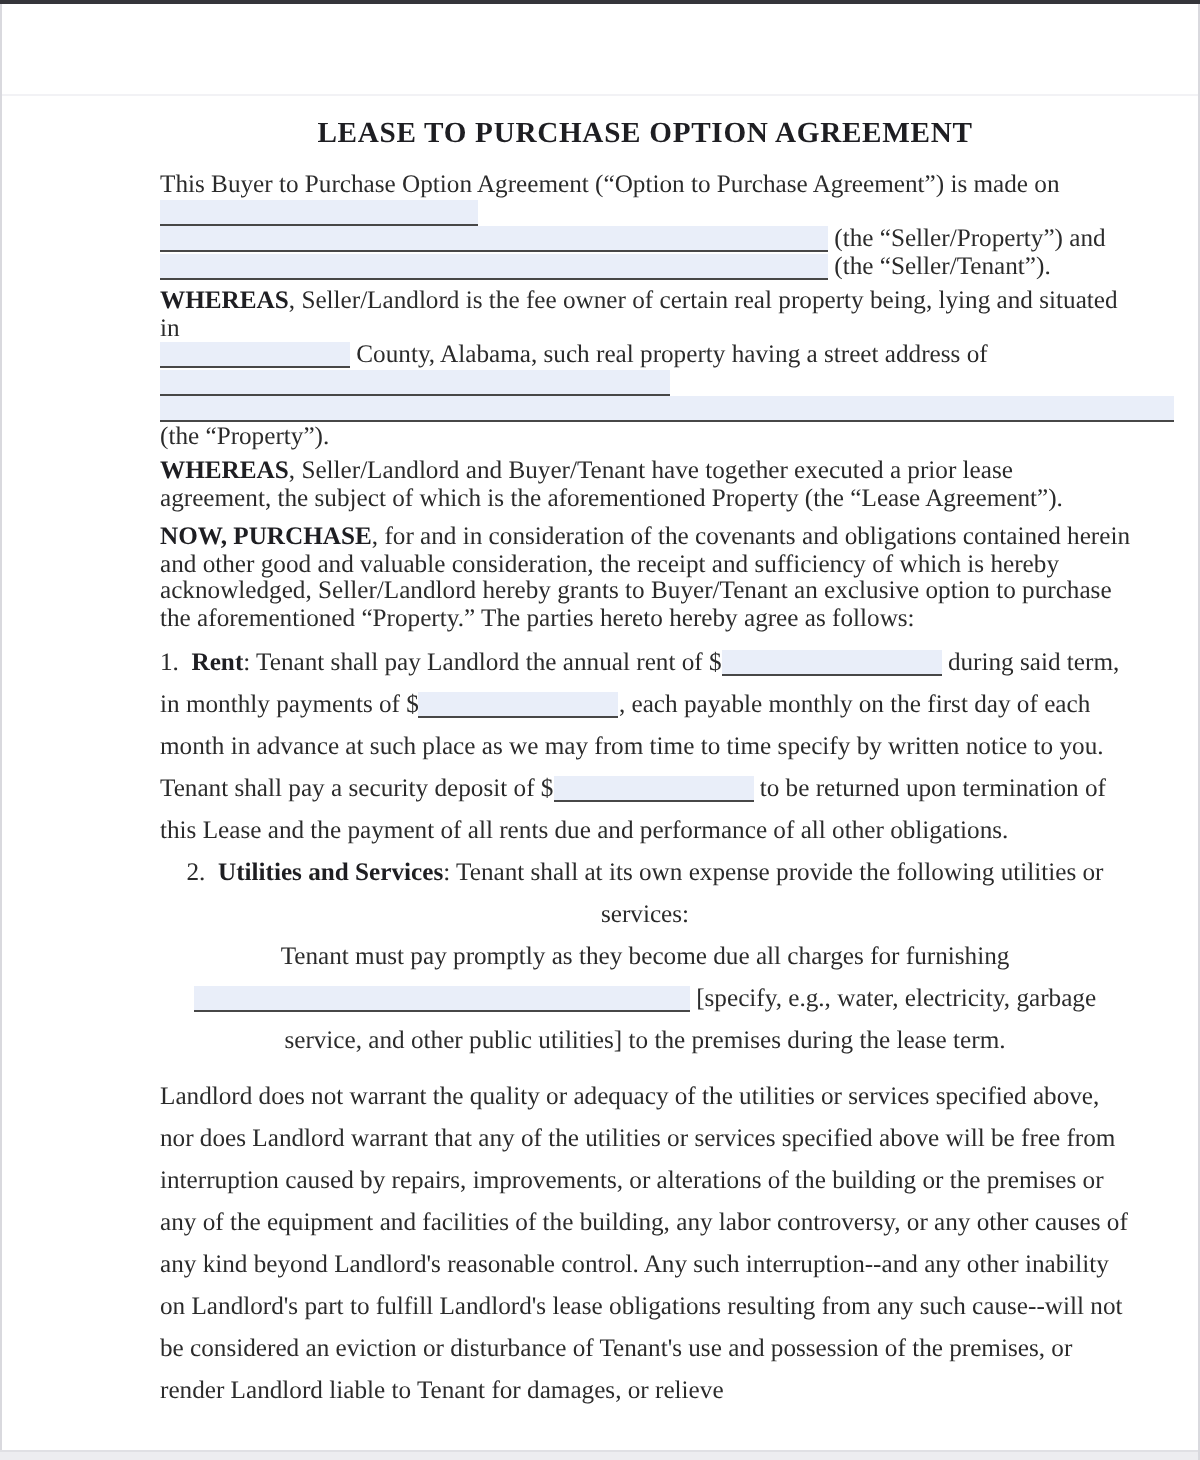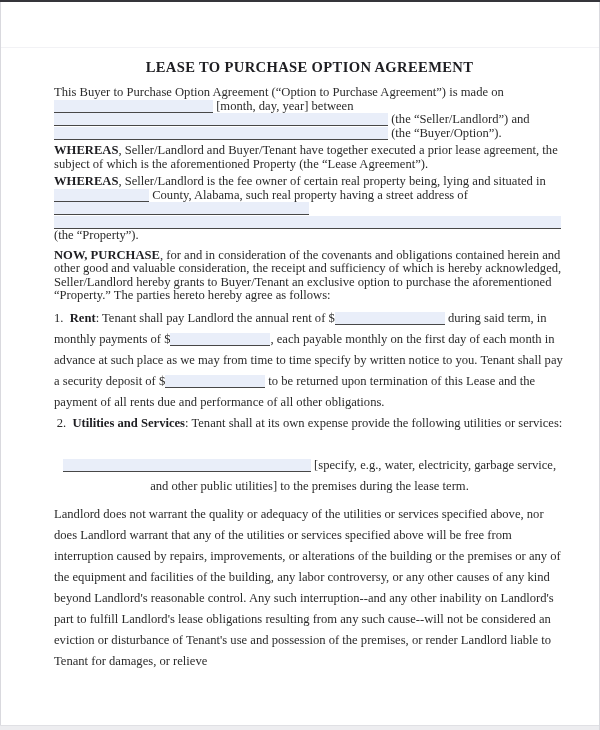--- a/index.html
+++ b/index.html
@@ -16,21 +16,21 @@
   .doc-page::before{
     content:"";position:absolute;top:0;left:0;width:1px;height:100%;
     background:#d9d9de;
   }
   .doc-page::after{
     content:"";position:absolute;top:0;right:0;width:1px;height:100%;
     background:#d9d9de;
   }
   .top-strip{height:45px;border-bottom:1px solid #f2f2f5;}
   .bottom-strip{position:absolute;left:0;bottom:0;width:100%;height:4px;background:#ededf0;border-top:1px solid #e0e0e4;}
-  .content{padding:10px 35px 0 54px;}
+  .content{padding:10px 35px 0 54px;margin-left:26px;}
   .doc-title{
     margin:0;text-align:center;
     font-size:14.6px;font-weight:bold;line-height:19px;
     letter-spacing:.35px;color:#1e1e22;
   }
   p{margin:0;font-size:12.6px;}
   .single{line-height:13.5px;}
   .spaced{line-height:21px;}
   .p-intro{margin-top:9px;}
   .p-w1{margin-top:4px;}
@@ -56,48 +56,48 @@
 <body>
 
 <div class="doc-page">
   <div class="top-strip"></div>
   <div class="content">
 
     <h1 class="doc-title">LEASE TO PURCHASE OPTION AGREEMENT</h1>
 
     <p class="single p-intro">
       <span>This Buyer to Purchase Option Agreement (“Option to Purchase Agreement”) is made on</span><br>
-      <span class="blank w159"></span><span> [month, day, year] between</span><br>
-      <span class="blank w334"></span><span> (the “Seller/Landlord”) and</span><br>
-      <span class="blank w334"></span><span> (the “Buyer/Option”).</span>
-    </p>
-
-    <p class="single p-w2">
-      <b>WHEREAS</b><span>, Seller/Landlord and Buyer/Tenant have together executed a prior lease agreement, the subject of which is the aforementioned Property (the “Lease Agreement”).</span>
+      <span class="blank w159"></span><br>
+      <span class="blank w334"></span><span> (the “Seller/Property”) and</span><br>
+      <span class="blank w334"></span><span> (the “Seller/Tenant”).</span>
     </p>
 
     <p class="single p-w1">
       <b>WHEREAS</b><span>, Seller/Landlord is the fee owner of certain real property being, lying and situated in</span><br>
       <span class="blank w95"></span><span> County, Alabama, such real property having a street address of</span><br>
       <span class="blank w255"></span><br>
       <span class="blank w507"></span><br>
       <span>(the “Property”).</span>
+    </p>
+
+    <p class="single p-w2">
+      <b>WHEREAS</b><span>, Seller/Landlord and Buyer/Tenant have together executed a prior lease agreement, the subject of which is the aforementioned Property (the “Lease Agreement”).</span>
     </p>
 
     <p class="single p-now">
       <b>NOW, PURCHASE</b><span>, for and in consideration of the covenants and obligations contained herein and other good and valuable consideration, the receipt and sufficiency of which is hereby acknowledged, Seller/Landlord hereby grants to Buyer/Tenant an exclusive option to purchase the aforementioned “Property.” The parties hereto hereby agree as follows:</span>
     </p>
 
     <p class="spaced p-rent">
       <span>1.&nbsp; </span><b>Rent</b><span>: Tenant shall pay Landlord the annual rent of $</span><span class="blank w110"></span><span> during said term, in monthly payments of $</span><span class="blank w100"></span><span>, each payable monthly on the first day of each month in advance at such place as we may from time to time specify by written notice to you. Tenant shall pay a security deposit of $</span><span class="blank w100"></span><span> to be returned upon termination of this Lease and the payment of all rents due and performance of all other obligations.</span>
     </p>
 
     <p class="spaced p-util">
       <span>2.&nbsp; </span><b>Utilities and Services</b><span>:  Tenant shall at its own expense provide the following utilities or services:</span><br>
-      <br>
+      <span>Tenant must pay promptly as they become due all charges for furnishing</span><br>
       <span class="blank w248"></span><span> [specify, e.g., water, electricity, garbage service, and other public utilities] to the premises during the lease term.</span>
     </p>
 
 
     <p class="spaced p-warranty">
       <span>Landlord does not warrant the quality or adequacy of the utilities or services specified above, nor does Landlord warrant that any of the utilities or services specified above will be free from interruption caused by repairs, improvements, or alterations of the building or the premises or any of the equipment and facilities of the building, any labor controversy, or any other causes of any kind beyond Landlord's reasonable control. Any such interruption--and any other inability on Landlord's part to fulfill Landlord's lease obligations resulting from any such cause--will not be considered an eviction or disturbance of Tenant's use and possession of the premises, or render Landlord liable to Tenant for damages, or relieve</span>
     </p>
 
   </div>
   <div class="bottom-strip"></div>

